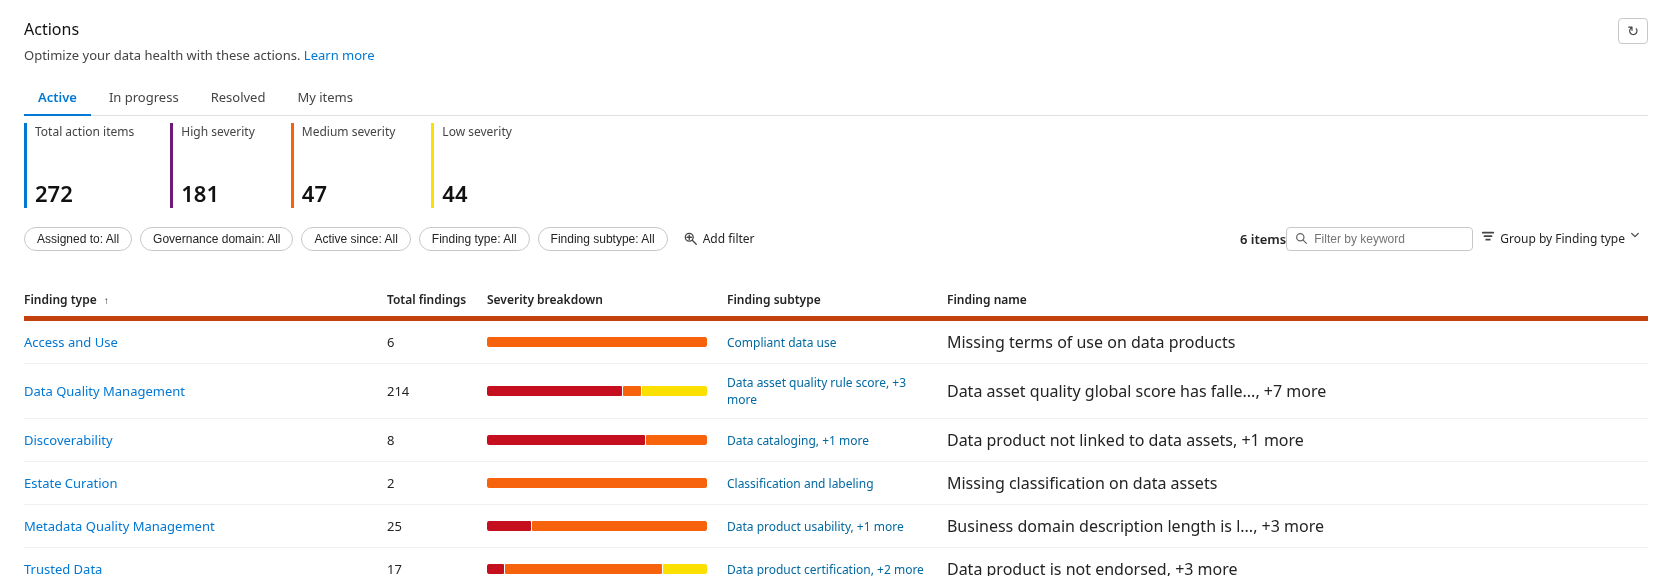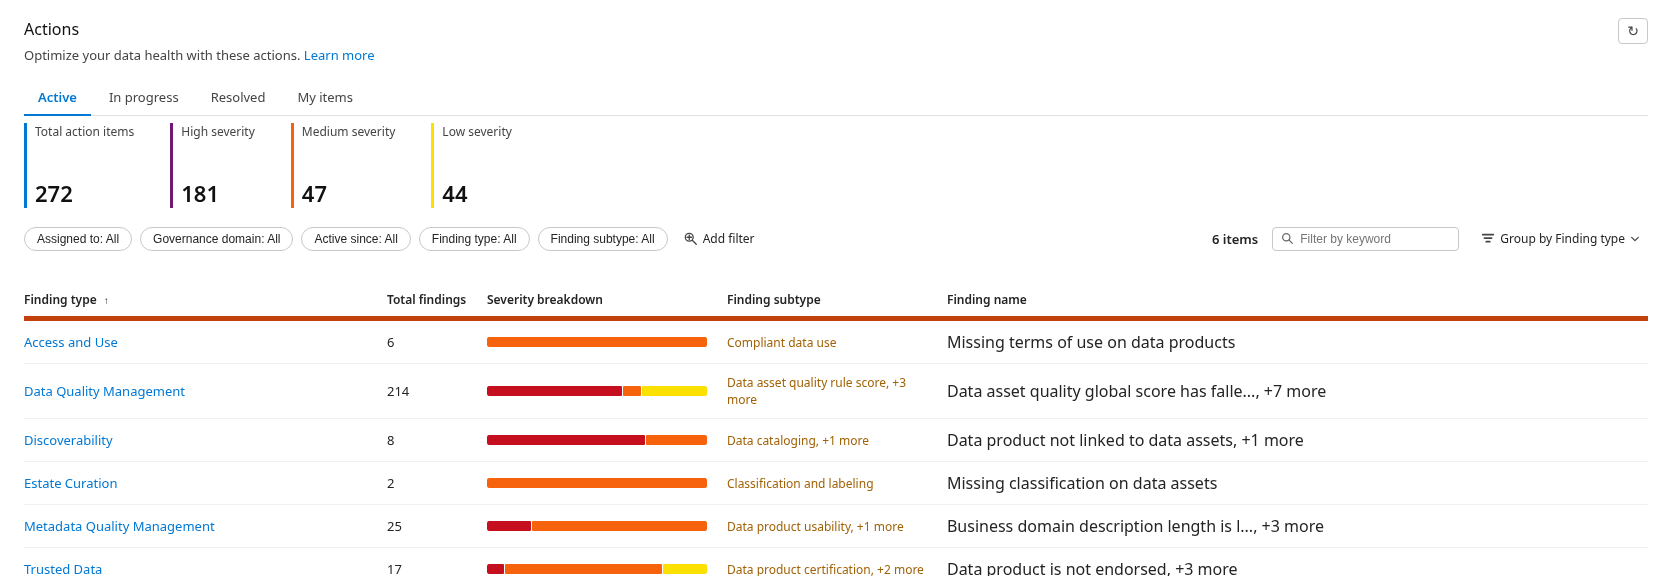--- a/index.html
+++ b/index.html
@@ -21,34 +21,34 @@
     .stat-item.high { border-left: 3px solid #701a75; }
     .stat-item.medium { border-left: 3px solid #f7630c; }
     .stat-item.low { border-left: 3px solid #fce100; }
     .stat-label { font-size: 12px; color: #444; margin-bottom: 2px; }
     .stat-value { font-size: 22px; font-weight: 600; color: #111; }
 
     .filters-row { display: flex; align-items: center; gap: 8px; margin-bottom: 32px; flex-wrap: wrap; }
     .filter-chip { border: 1px solid #c8c8c8; border-radius: 14px; padding: 4px 12px; font-size: 12px; cursor: pointer; background: #fff; color: #242424; white-space: nowrap; }
     .add-filter { display: flex; align-items: center; gap: 5px; cursor: pointer; font-size: 12px; color: #242424; padding: 4px 8px; }
 
-    .toolbar-right { margin-left: auto; display: flex; align-items: center; gap: 14px; }
+    .toolbar-right { margin-left: auto; display: flex; align-items: center; gap: 0; }
     .items-count { font-size: 13px; font-weight: 600; color: #242424; white-space: nowrap; }
     .search-box { display: flex; align-items: flex-start; border: 1px solid #c8c8c8; border-radius: 4px; padding: 4px 8px; gap: 6px; background: #fff; }
     .search-box input { border: none; outline: none; font-size: 12px; color: #444; width: 150px; background: transparent; }
-    .group-by { display: flex; align-items: center; gap: 5px; cursor: pointer; font-size: 12px; color: #242424; padding: 4px 8px; white-space: nowrap; }
+    .group-by { display: flex; gap: 5px; cursor: pointer; font-size: 12px; color: #242424; padding: 4px 8px; white-space: nowrap; }
 
     table { width: 100%; border-collapse: collapse; }
     thead th { text-align: left; font-size: 12px; font-weight: 600; color: #242424; padding: 8px 12px 8px 0; border-bottom: 5px solid #c2410c; cursor: pointer; white-space: nowrap; }
     thead th:first-child { padding-left: 0; }
     tbody tr { border-bottom: 1px solid #f0f0f0; }
     tbody td { padding: 10px 12px 10px 0; font-size: 13px; vertical-align: middle; }
     tbody td:first-child { padding-left: 0; }
     .finding-type-link { color: #0078d4; cursor: pointer; text-decoration: none; }
-    .subtype-text { color: #a16207; font-size: 12px; }
+    .subtype-text { color: #0369a1; font-size: 12px; }
     .finding-name-text { color: #242424; font-size: 16px; }
 
     .bar-container { display: flex; height: 10px; border-radius: 2px; overflow: hidden; width: 220px; gap: 1px; }
     .bar-seg { height: 100%; border-radius: 1px; }
     .bar-red { background: #c50f1f; }
     .bar-orange { background: #f7630c; }
     .bar-yellow { background: #fce100; }
 
     .col-findings { width: 100px; }
     .col-severity { width: 240px; }

